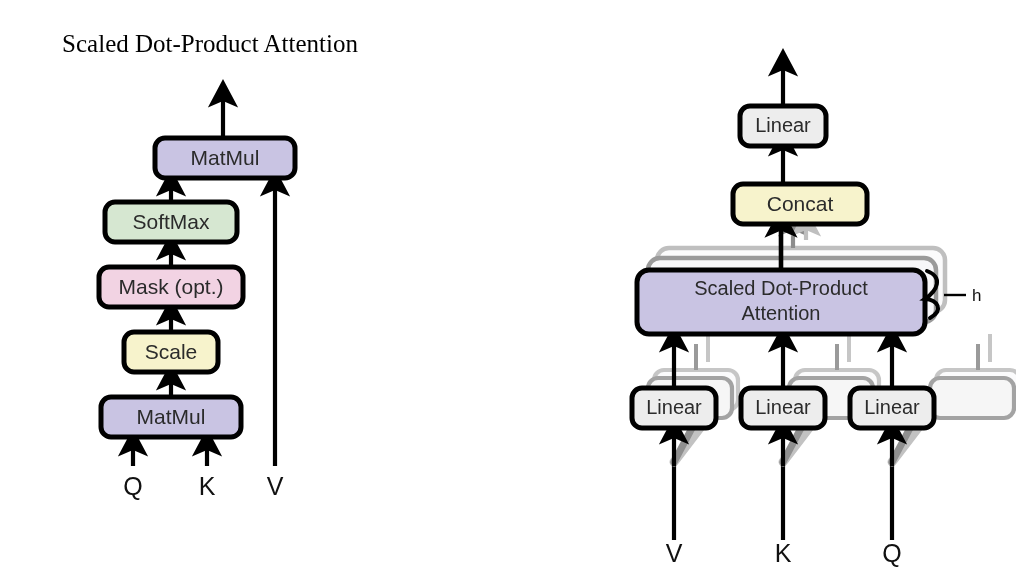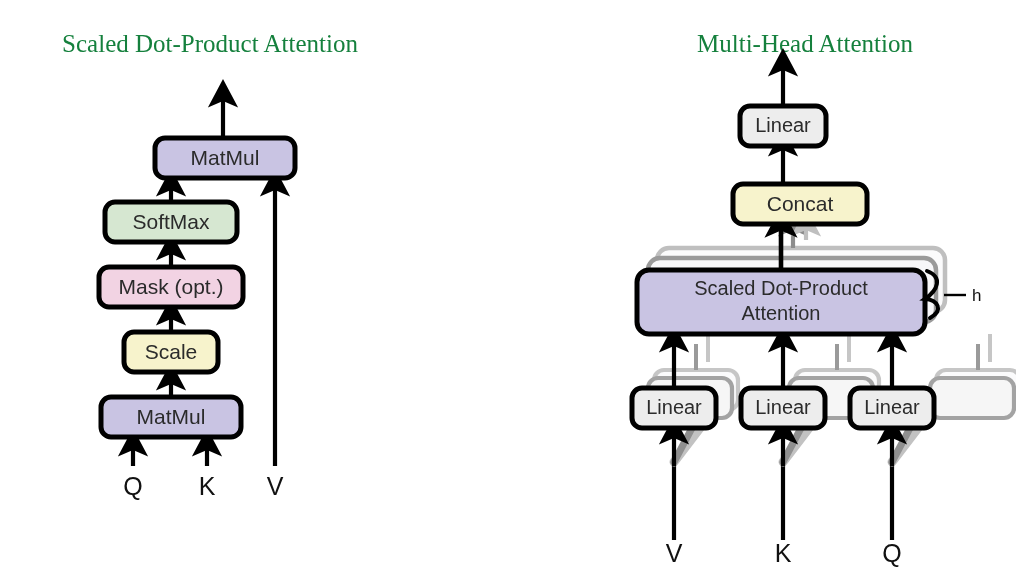--- a/index.html
+++ b/index.html
@@ -11,21 +11,21 @@
   #root {
     position: relative;
     width: 1016px; height: 578px;
     background: #ffffff;
     font-family: "Liberation Sans", sans-serif;
   }
   .title {
     position: absolute;
     font-family: "Liberation Serif", serif;
     font-size: 25px;
-    color: #15803d;
+    color: #000000;
     white-space: nowrap;
     text-align: center;
   }
   #title-left  { left: 0px;   top: 30px; width: 420px; }
   #title-right { left: 640px; top: 30px; width: 330px; }
 
   svg.canvas {
     position: absolute;
     left: 0; top: 0;
     width: 1016px; height: 578px;
@@ -49,21 +49,20 @@
     text-anchor: start;
   }
 </style>
 </head>
 <body>
 
 <div id="root">
 
   <div class="title" id="title-left">Scaled Dot-Product Attention</div>
 
-  <div class="title" id="title-right">Multi-Head Attention</div>
 
   <svg class="canvas" viewBox="0 0 1016 578">
     <defs>
       <marker id="arrowBlack" markerWidth="8" markerHeight="8" refX="3.4" refY="4" orient="auto" markerUnits="strokeWidth">
         <path d="M0.4,0.4 L7.2,4 L0.4,7.6 L2.0,4 Z" fill="#000000"></path>
       </marker>
       <marker id="arrowMid" markerWidth="8" markerHeight="8" refX="3.4" refY="4" orient="auto" markerUnits="strokeWidth">
         <path d="M0.4,0.4 L7.2,4 L0.4,7.6 L2.0,4 Z" fill="#8c8c8c"></path>
       </marker>
       <marker id="arrowLight" markerWidth="8" markerHeight="8" refX="3.4" refY="4" orient="auto" markerUnits="strokeWidth">

